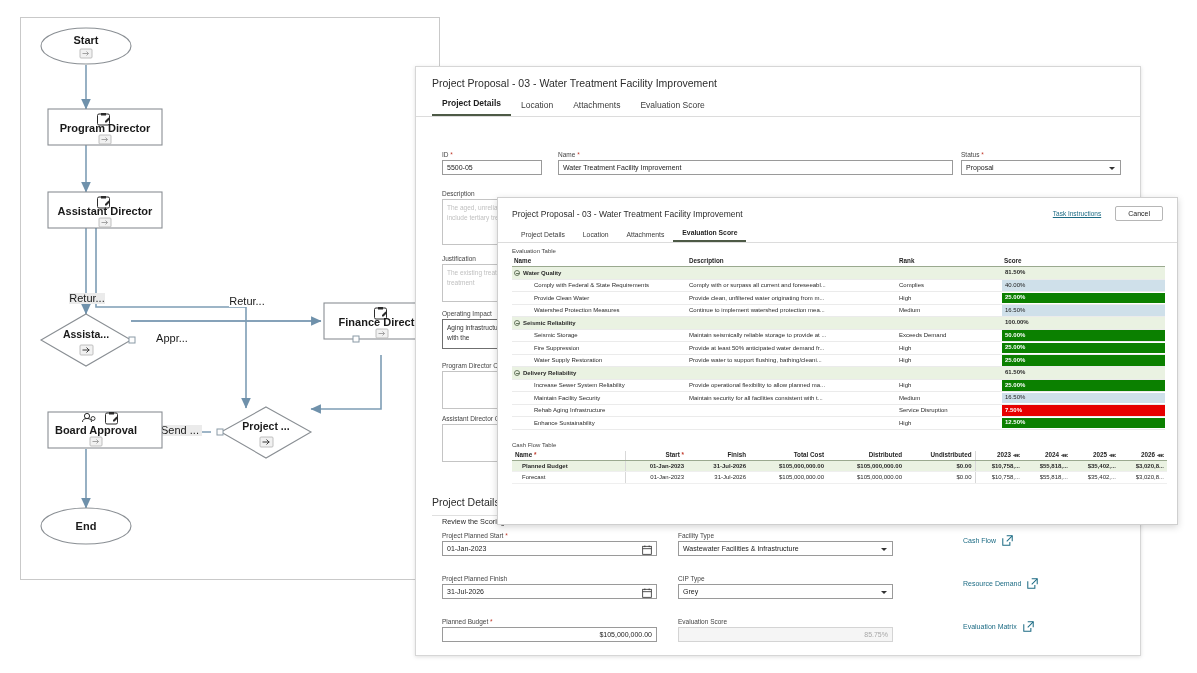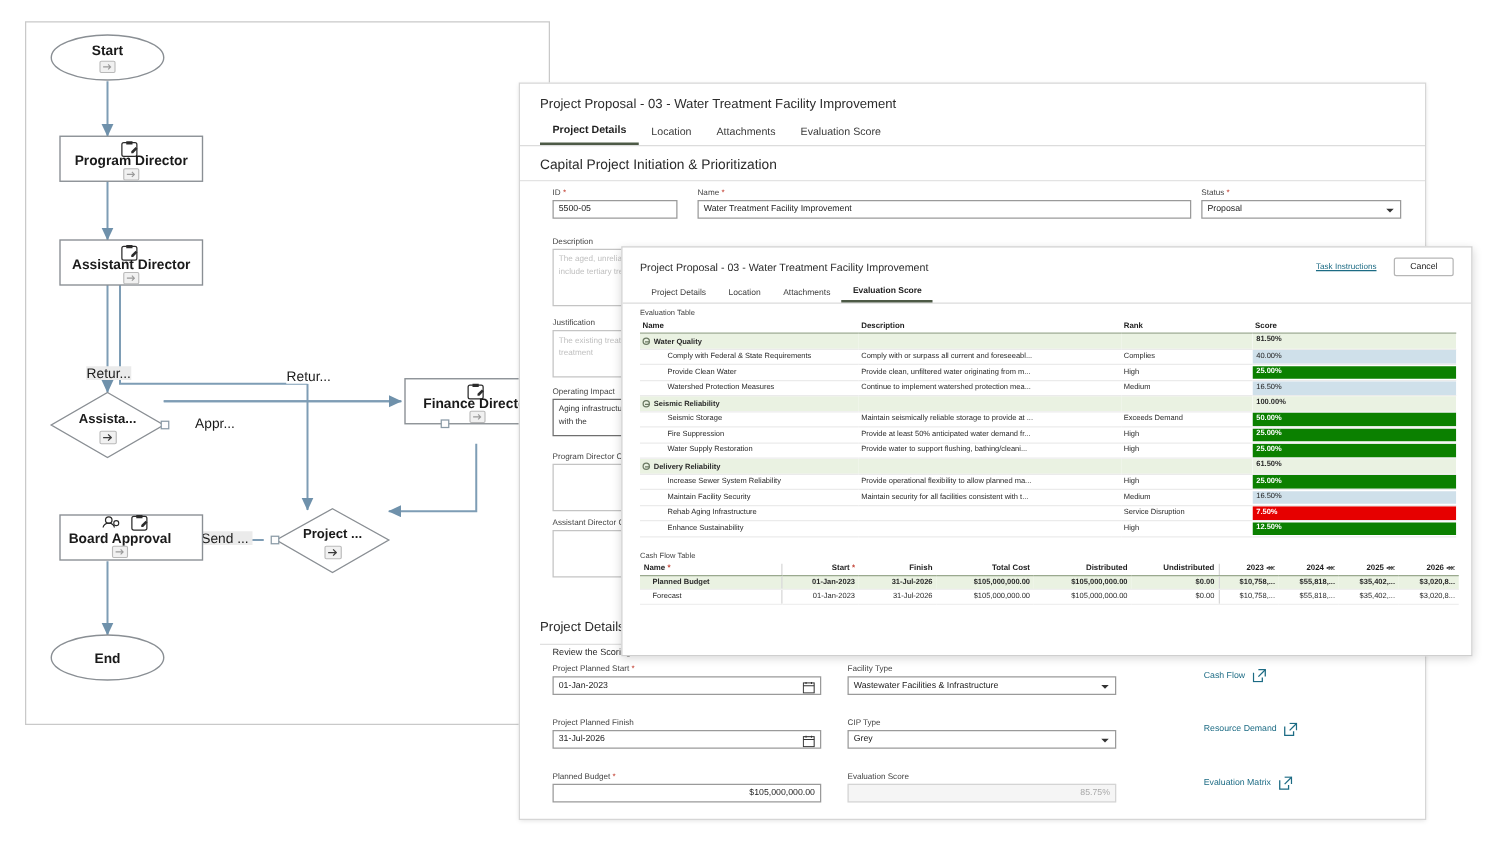--- a/index.html
+++ b/index.html
@@ -257,21 +257,20 @@
 
     <div class="win-title">Project Proposal - 03 - Water Treatment Facility Improvement</div>
 
     <div class="tabbar">
       <div class="tab active">Project Details</div>
       <div class="tab">Location</div>
       <div class="tab">Attachments</div>
       <div class="tab">Evaluation Score</div>
     </div>
 
-    <div class="section-title">Capital Project Initiation &amp; Prioritization</div>
 
     <div style="position:absolute; left:26px; top:84px; width:100px;">
       <span class="fieldlabel"><span>ID</span><span class="req">&nbsp;*</span></span>
       <div class="inp">5500-05</div>
     </div>
     <div style="position:absolute; left:142px; top:84px; width:395px;">
       <span class="fieldlabel"><span>Name</span><span class="req">&nbsp;*</span></span>
       <div class="inp">Water Treatment Facility Improvement</div>
     </div>
     <div style="position:absolute; left:545px; top:84px; width:160px;">

